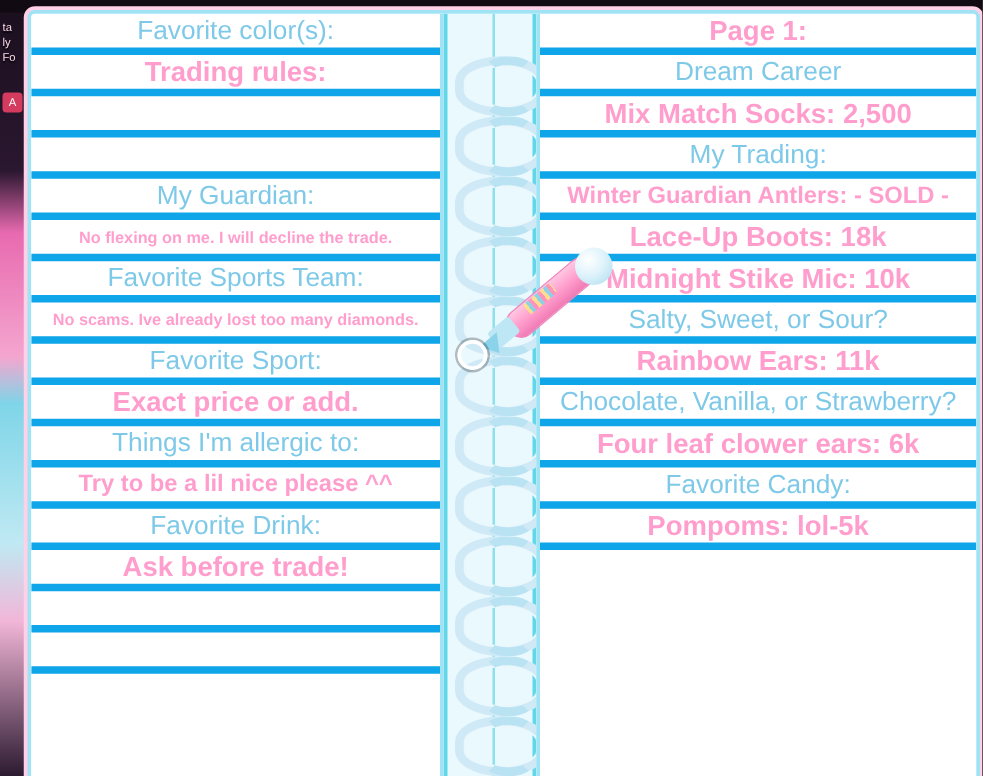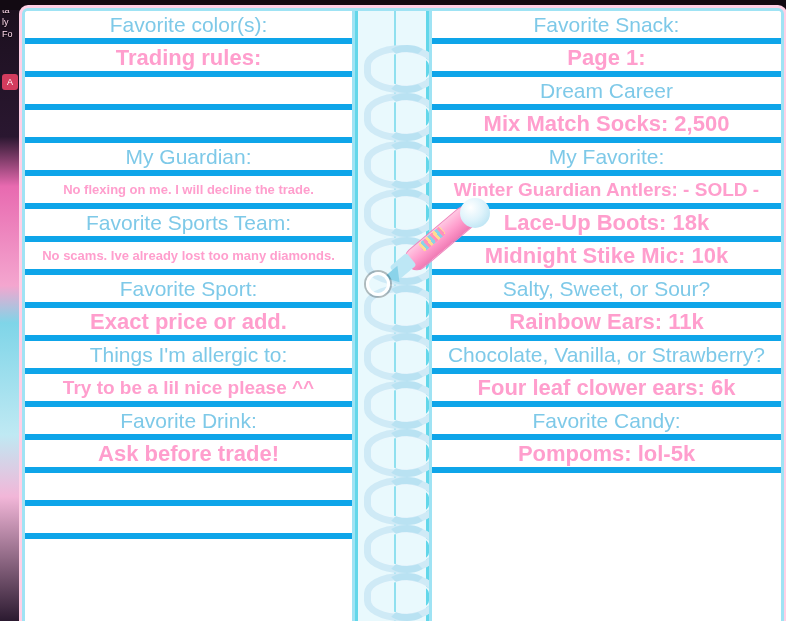--- a/index.html
+++ b/index.html
@@ -28,21 +28,21 @@
     width: 40px; height: 621px;
     background: linear-gradient(180deg, #1a0f1d 0%, #2a1730 22%, #e86ab0 30%, #f4a6cf 46%, #7fd5e8 52%, #bfe9f3 70%, #f2b6d8 80%, #2b1a30 100%);
   }
   .bg-chat {
     position: absolute;
     left: 0; top: 0;
     width: 26px;
     color: #ffd9ec;
     font-size: 9px;
     line-height: 12px;
-    padding: 4px 2px;
+    padding: 16px 2px;
     text-shadow: 0 1px 1px #000;
   }
   .bg-chat div { white-space: nowrap; overflow: hidden; }
   .bg-badge {
     position: absolute;
     left: 2px; top: 74px;
     width: 16px; height: 16px;
     background: #d33c5e;
     border-radius: 3px;
     color: #fff;
@@ -293,33 +293,30 @@
       <div class="ring" style="top:370px"></div>
       <div class="ring" style="top:418px"></div>
       <div class="ring" style="top:466px"></div>
       <div class="ring" style="top:514px"></div>
       <div class="ring" style="top:562px"></div>
     </div>
 
     <div class="page page-right">
       <div class="rows">
         <div class="row">
-            <span class="txt q">Favorite Snack:</span>
-          </div>
-        <div class="row">
             <span class="txt a">Page 1:</span>
           </div>
         <div class="row">
             <span class="txt q">Dream Career</span>
           </div>
         <div class="row">
             <span class="txt a">Mix Match Socks: 2,500</span>
           </div>
         <div class="row">
-            <span class="txt q">My Favorite:</span>
+            <span class="txt q">My Trading:</span>
           </div>
         <div class="row">
             <span class="txt a med">Winter Guardian Antlers:  - SOLD -</span>
           </div>
         <div class="row">
             <span class="txt a">Lace-Up Boots: 18k</span>
           </div>
         <div class="row">
             <span class="txt a">Midnight Stike Mic: 10k</span>
           </div>

